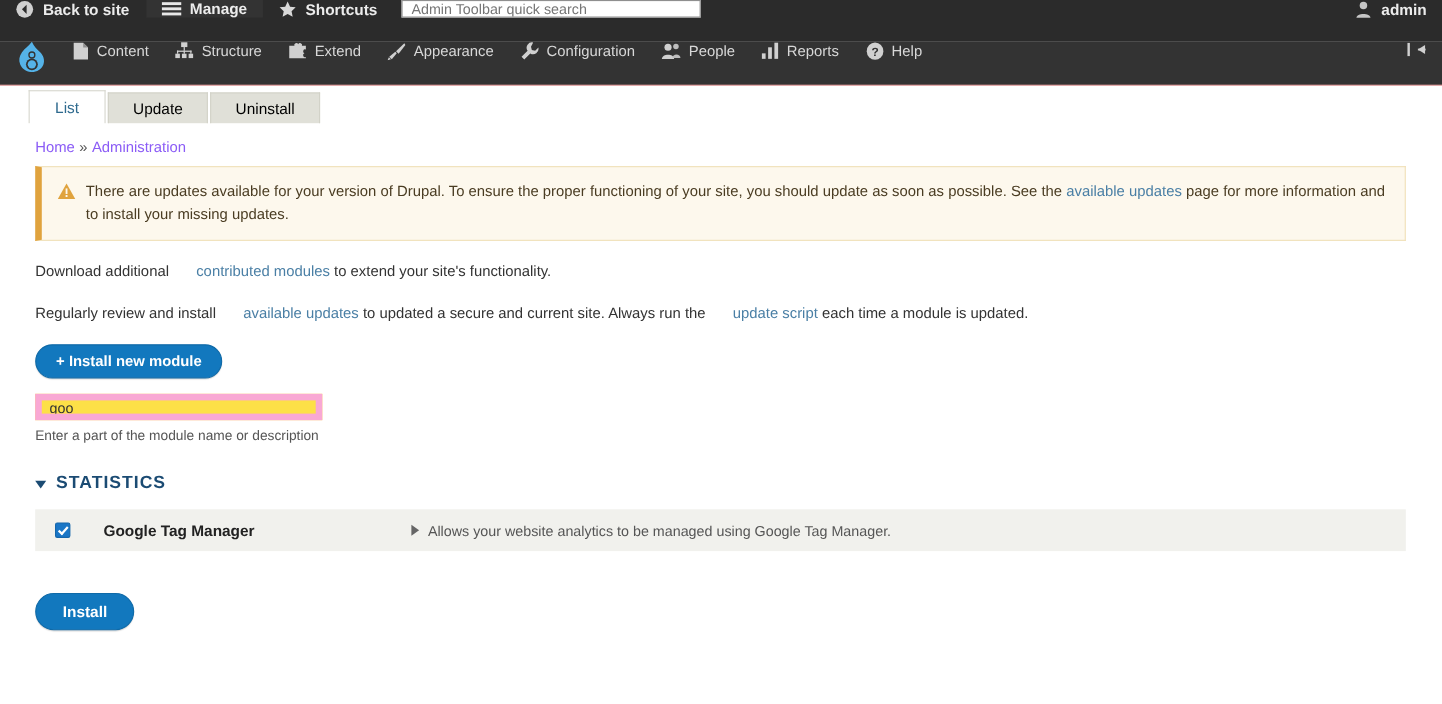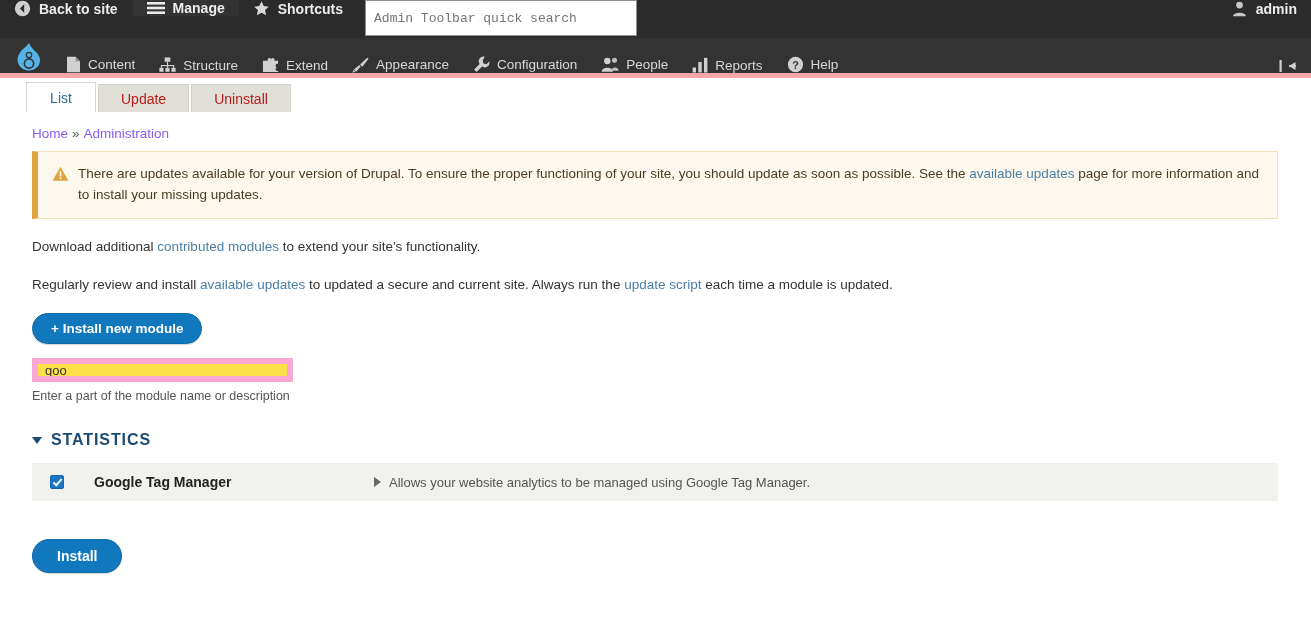--- a/index.html
+++ b/index.html
@@ -20,50 +20,50 @@
   }
   .tb-item{
     display:flex; align-items:center; gap:8px;
     padding:0 14px; color:#ececec; font-size:14px; font-weight:bold;
     cursor:pointer; white-space:nowrap;
   }
   .tb-item.active{ background:#333333; }
   .tb-sep{ width:1px; background:#1f1f1f; }
   .tb-search-wrap{ display:flex; align-items:center; padding:0 8px; }
   .tb-search{
-    width:272px; height:36px; border:1px solid #8f8f8f; background:#fff;
-    font-family:Liberation Mono, monospace; font-size:13px; color:#4d7c0f;
+    width:272px; height:16px; border:1px solid #8f8f8f; background:#fff;
+    font-family:Liberation Sans, sans-serif; font-size:13px; color:#4d7c0f;
     padding:0 8px; outline:none;
   }
   .tb-right{ margin-left:auto; display:flex; align-items:stretch; }
 
   .ico{ display:inline-flex; align-items:center; justify-content:center; }
 
   
   .toolbar-menu{
-    height:40px; background:#333333; display:flex; align-items:flex-end;
-    border-bottom:5px solid #fca5a5;
+    height:40px; background:#333333; display:flex; align-items:flex-start;
+    border-bottom:1px solid #fca5a5;
   }
   .logo-wrap{ display:flex; align-items:center; padding:0 12px 0 16px; }
   .menu-item{
     display:flex; align-items:center; gap:7px;
     padding:0 12px; color:#d8d8d8; font-size:13.5px; cursor:pointer;
     white-space:nowrap;
   }
   .menu-right{ margin-left:auto; display:flex; align-items:center; padding:0 14px; cursor:pointer; }
 
   
   .tabbar{
     height:34px; background:#ffffff; display:flex; align-items:flex-end;
     padding-left:26px; position:relative;
   }
   .tab{
     height:28px; min-width:70px; padding:0 22px;
     display:flex; align-items:center; justify-content:center;
-    font-size:14px; color:#b91c1c; background:#e0e0d8;
+    font-size:14px; color:#000000; background:#e0e0d8;
     border:1px solid #d2d2c8; border-bottom:none;
     margin-right:2px; cursor:pointer;
   }
   .tab.active{ background:#ffffff; border-color:#d6d6ce; color:#2e6a8e; height:30px; }
 
   
   .page{ padding:0 32px; }
   .breadcrumb{ padding:14px 0 10px 0; font-size:13.5px; }
   .breadcrumb a{ color:#8b5cf6; text-decoration:none; }
   .breadcrumb .sep{ color:#555; margin:0 4px; }
@@ -72,21 +72,21 @@
     position:relative;
     background:#fdf8ed; border:1px solid #f0e0b8; border-left:6px solid #e0a33e;
     padding:12px 16px 12px 40px;
     width:1246px;
     line-height:1.55; font-size:13.5px; color:#4a3c22;
   }
   .warn-icon{ position:absolute; left:14px; top:14px; }
   .msg-warning a{ color:#4a7fa5; text-decoration:none; }
 
   .para{ margin:18px 0 0 0; font-size:13.5px; color:#333; line-height:1.5; }
-  .para a{ color:#4a7fa5; text-decoration:none; }
+  .para a{ color:#4a7fa5; text-decoration:none;margin-left:21px; }
 
   .btn-pill{
     display:inline-flex; align-items:center; justify-content:center;
     background:#1278be; color:#fff; font-weight:bold; font-size:13.5px;
     border:1px solid #0f6aa8; border-radius:16px;
     padding:7px 18px; cursor:pointer; margin-top:18px;
     box-shadow:0 1px 1px rgba(0,0,0,.15);
   }
 
   .filter-input{

